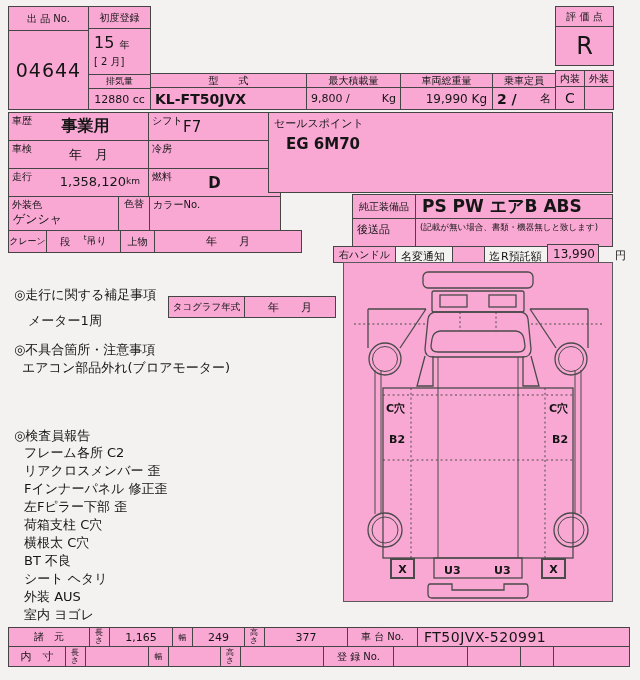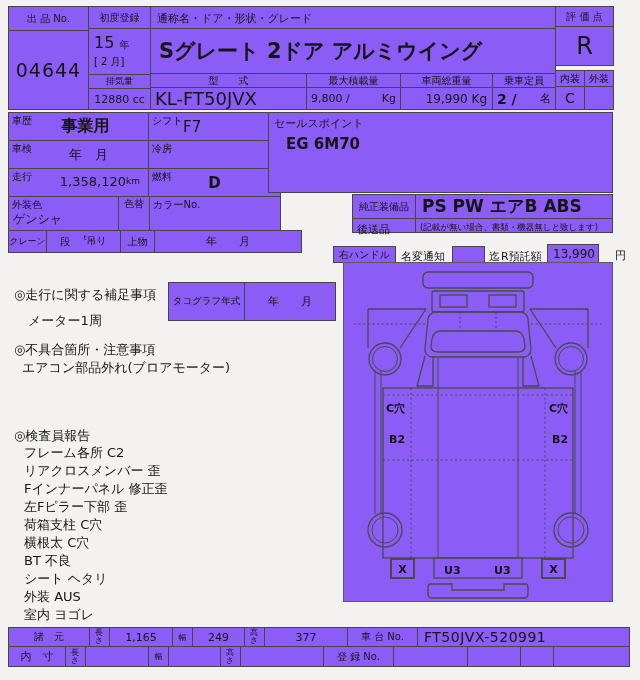--- a/index.html
+++ b/index.html
@@ -1,19 +1,19 @@
 <!DOCTYPE html>
 <html><head>
 <meta charset="utf-8">
 <style>
   * { margin:0; padding:0; box-sizing:border-box; }
   html,body { background:#e9e8e6; }
   body { font-family:"DejaVu Sans", sans-serif; color:#151515; }
   .sheet { position:relative; width:640px; height:680px; background:#f3f2f0; overflow:hidden; }
-  .bx { position:absolute; background:#8b5cf6; border:1px solid #454545; }
+  .bx { position:absolute; background:#f9a8d4; border:1px solid #454545; }
   .abs { position:absolute; white-space:nowrap; }
   .flx { display:flex; align-items:center; justify-content:center; }
   .col { display:flex; flex-direction:column; }
   .bb { border-bottom:1px solid #454545; }
   .br { border-right:1px solid #454545; }
   .lab { position:absolute; top:1px; left:3px; font-size:10px; white-space:nowrap; }
   .cell { position:relative; }
   .note { font-size:13px; white-space:nowrap; }
   svg text { font-family:"DejaVu Sans", sans-serif; }
 </style>
@@ -30,29 +30,25 @@
   <div class="bx col" style="left:88px;top:6px;width:63px;height:104px">
     <div class="bb flx" style="height:22px;font-size:10px">初度登録</div>
     <div class="bb" style="height:46px;padding:4px 5px">
       <div style="white-space:nowrap"><span style="font-size:16px">15</span> <span style="font-size:10px">年</span></div>
       <div style="font-size:10px;margin-top:3px">[ 2 月]</div>
     </div>
     <div class="bb flx" style="height:14px;font-size:9px">排気量</div>
     <div class="flx" style="flex:1;font-size:11px">12880 cc</div>
   </div>
 
-  <div class="bx col" style="left:150px;top:6px;width:406px;height:68px">
-    <div class="bb" style="height:22px;font-size:11px;padding:4px 0 0 6px">通称名・ドア・形状・グレード</div>
-    <div style="flex:1;display:flex;align-items:center;padding-left:8px;font-size:21px;font-weight:bold;white-space:nowrap">Sグレート 2ドア アルミウイング</div>
-  </div>
 
   <div class="bx" style="left:150px;top:73px;width:406px;height:37px;display:flex">
     <div class="br col" style="width:156px">
       <div class="bb flx" style="height:14px;font-size:10px">型　　式</div>
-      <div style="flex:1;display:flex;align-items:center;padding-left:4px;font-size:18px;font-weight:normal">KL-FT50JVX</div>
+      <div style="flex:1;display:flex;align-items:center;padding-left:4px;font-size:14px;font-weight:bold">KL-FT50JVX</div>
     </div>
     <div class="br col" style="width:94px">
       <div class="bb flx" style="height:14px;font-size:10px">最大積載量</div>
       <div style="flex:1;display:flex;align-items:center;justify-content:space-between;padding:0 4px;font-size:11px">
         <span>9,800 /</span>
         <span>Kg</span>
       </div>
     </div>
     <div class="br col" style="width:92px">
       <div class="bb flx" style="height:14px;font-size:10px">車両総重量</div>
@@ -145,35 +141,35 @@
   <div class="bx" style="left:268px;top:112px;width:345px;height:81px">
     <span class="lab" style="font-size:11px;top:3px;left:5px">セールスポイント</span>
     <div style="position:absolute;left:17px;top:22px;font-size:15px;font-weight:bold">EG 6M70</div>
   </div>
 
   <div class="bx" style="left:352px;top:194px;width:261px;height:25px;display:flex">
     <div class="br flx" style="width:63px;font-size:10px">純正装備品</div>
     <div style="flex:1;display:flex;align-items:center;padding-left:6px;font-size:17px;font-weight:bold;white-space:nowrap">PS PW エアB ABS</div>
   </div>
 
-  <div class="bx" style="left:352px;top:218px;width:261px;height:15px;display:flex">
+  <div class="bx" style="left:352px;top:218px;width:261px;height:29px;display:flex">
     <div class="br" style="width:63px;font-size:11px;padding:3px 0 0 4px">後送品</div>
     <div style="flex:1;font-size:8.5px;padding:3px 0 0 4px;white-space:nowrap">(記載が無い場合、書類・機器無しと致します)</div>
   </div>
 
   <div class="bx flx" style="left:333px;top:246px;width:63px;height:17px;font-size:10px">右ハンドル</div>
   <div class="abs" style="left:401px;top:249px;font-size:11px">名変通知</div>
   <div class="bx" style="left:452px;top:246px;width:33px;height:17px"></div>
   <div class="abs" style="left:489px;top:249px;font-size:11px">迄</div>
   <div class="abs" style="left:501px;top:249px;font-size:11px">R預託額</div>
   <div class="bx" style="left:547px;top:244px;width:52px;height:19px;display:flex;align-items:center;justify-content:flex-end;padding-right:3px;font-size:12px">13,990</div>
   <div class="abs" style="left:615px;top:248px;font-size:11px">円</div>
 
   <div class="abs note" style="left:14px;top:286px">◎走行に関する補足事項</div>
-  <div class="bx" style="left:168px;top:282px;width:168px;height:39px;display:flex">
+  <div class="bx" style="left:168px;top:296px;width:168px;height:22px;display:flex">
     <div class="br flx" style="width:76px;font-size:9.5px">タコグラフ年式</div>
     <div class="flx" style="flex:1;font-size:11px">年　　月</div>
   </div>
   <div class="abs note" style="left:28px;top:312px">メーター1周</div>
 
   <div class="abs note" style="left:14px;top:341px">◎不具合箇所・注意事項</div>
   <div class="abs note" style="left:22px;top:359px">エアコン部品外れ(ブロアモーター)</div>
 
   <div class="abs note" style="left:14px;top:427px">◎検査員報告</div>
   <div class="abs" style="left:24px;top:444px;font-size:13px;line-height:18px">

